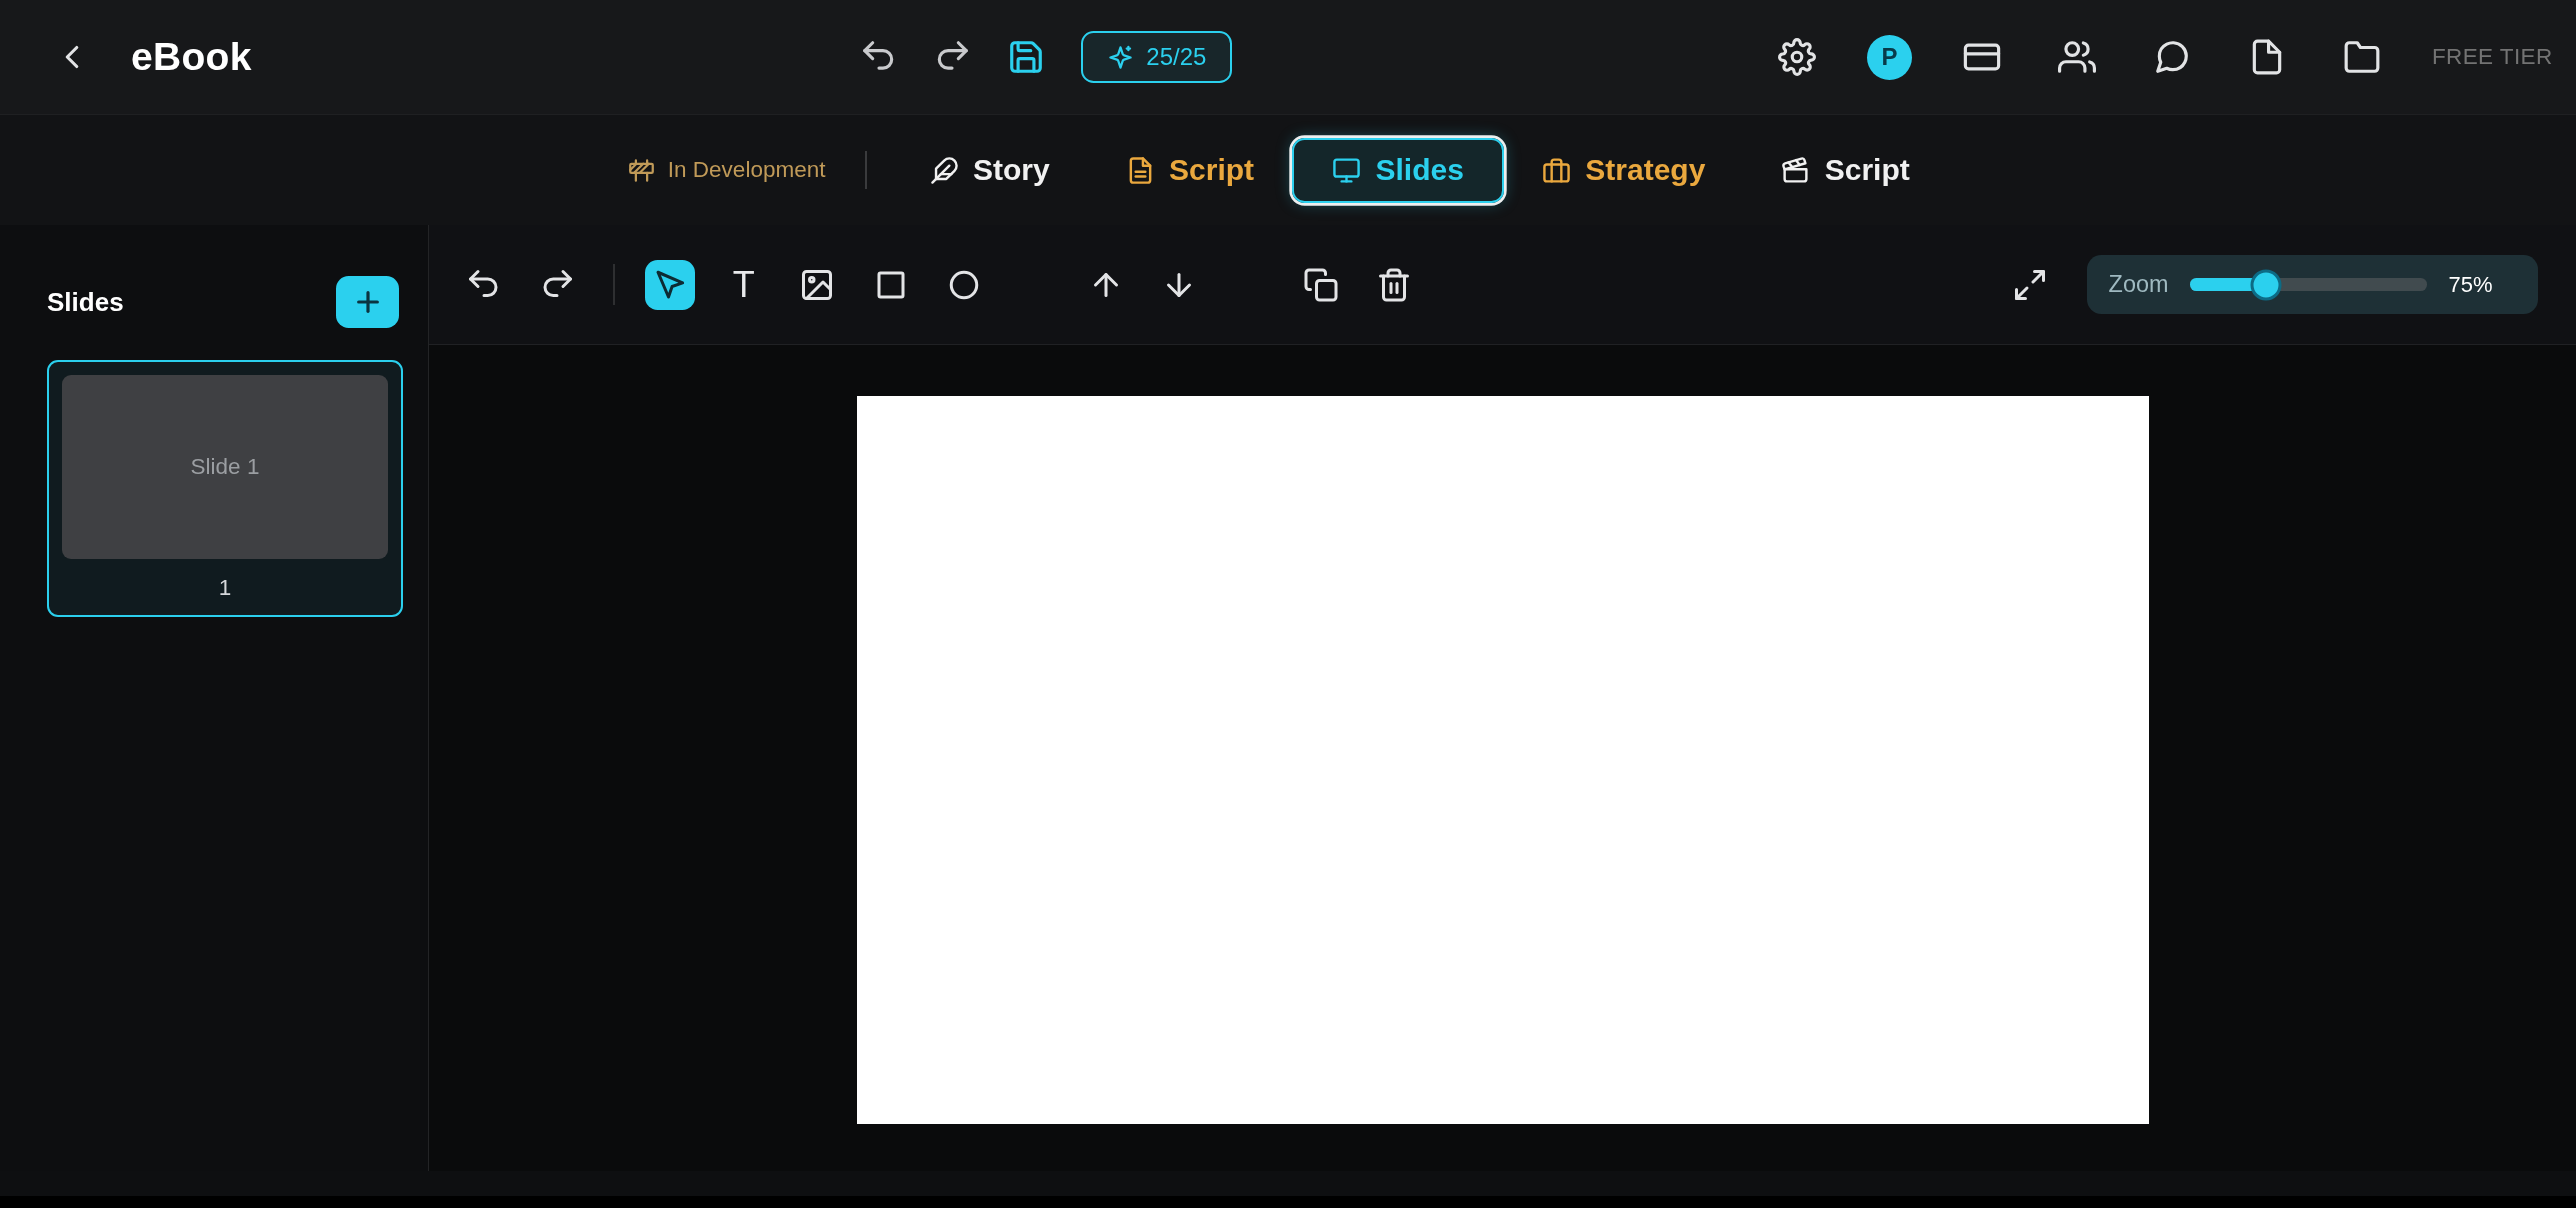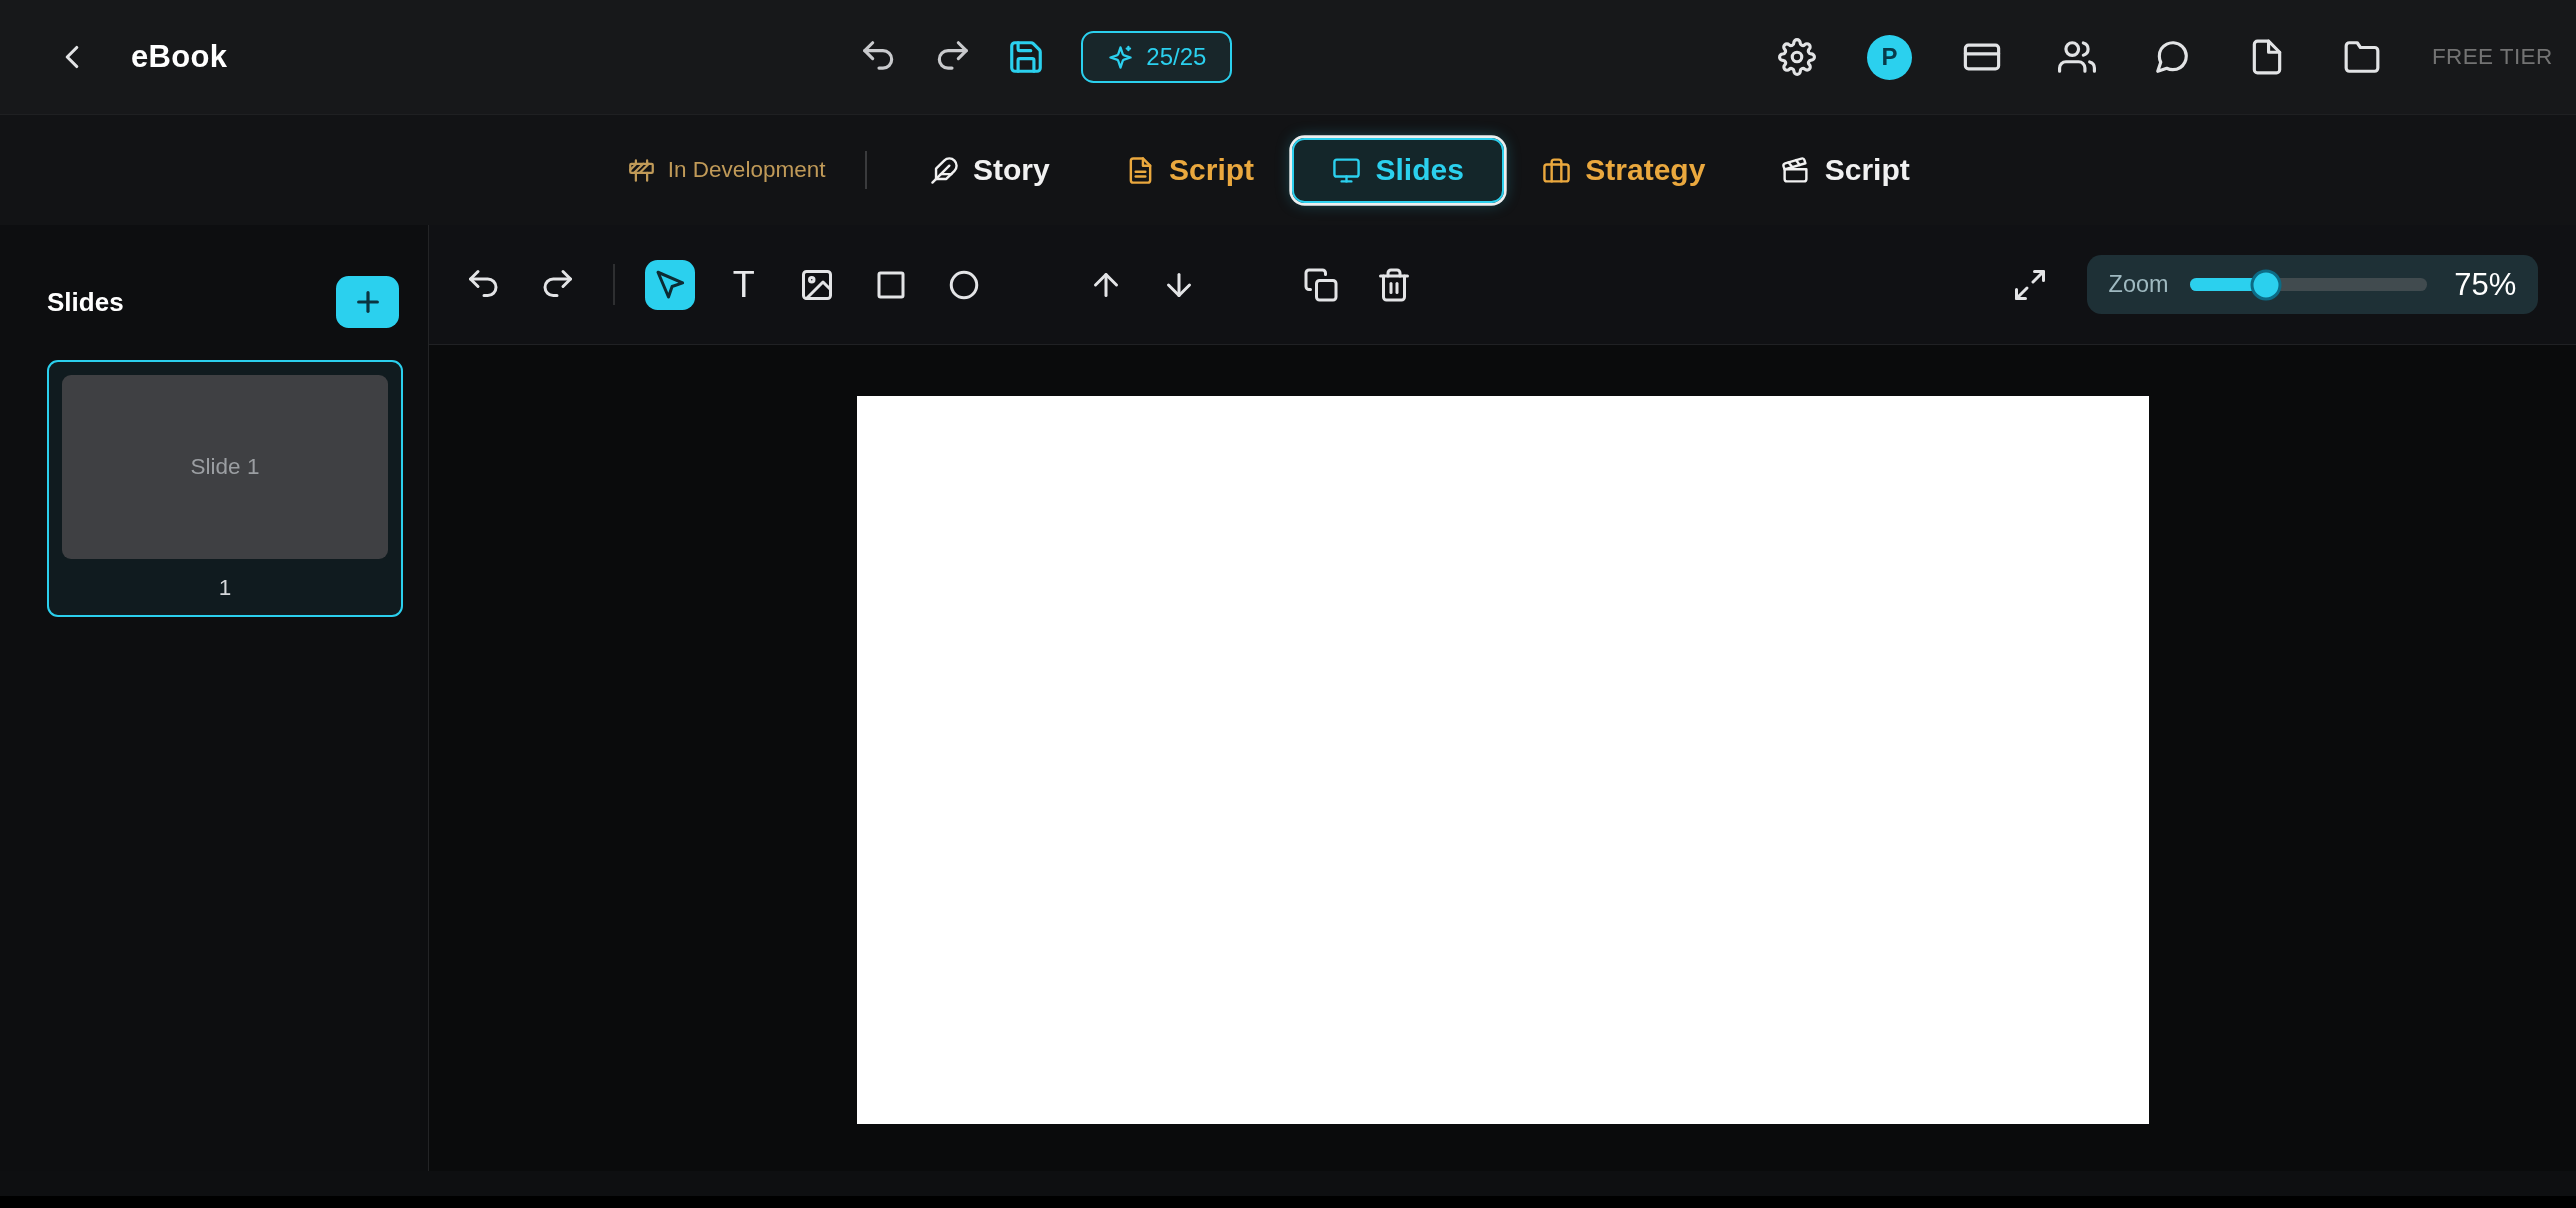--- a/index.html
+++ b/index.html
@@ -29,21 +29,21 @@
     display:flex; align-items:center; position:relative; flex:0 0 auto;
   }
   .topbar-left { display:flex; align-items:center; gap:34px; padding-left:47px; }
   .icon-btn {
     background:none; border:none; color:#e2e3e5; cursor:pointer;
     width:50px; height:50px; display:flex; align-items:center; justify-content:center;
     padding:0;
   }
   .icon-btn.dim { color:#c9cacd; }
   .icon-btn.cyan { color:var(--cyan); }
-  .app-title { font-size:31px; font-weight:700; color:#ffffff; letter-spacing:0.3px; }
+  .app-title { font-size:39px; font-weight:700; color:#ffffff; letter-spacing:0.3px; }
 
   .topbar-center { position:absolute; left:854px; top:0; height:100%;
     display:flex; align-items:center; gap:23.4px; }
   .credits-pill {
     display:flex; align-items:center; gap:12.6px; cursor:pointer;
     border:2.2px solid var(--cyan); border-radius:12.6px;
     background:rgba(43,208,238,0.08); color:var(--cyan);
     font-size:24px; font-family:inherit; padding:10px 23.4px; margin-left:7.2px;
   }
   .credits-pill svg { width:27px; height:27px; }
@@ -131,21 +131,21 @@
     display:flex; align-items:center; padding:0 21.6px; gap:21.6px;
   }
   .zoom-label { color:#9fb9c0; font-size:23.4px; }
   .zoom-track { flex:1; height:12.6px; background:#414b4f; border-radius:6.3px; position:relative; cursor:pointer; }
   .zoom-fill { width:32%; height:100%; background:var(--cyan); border-radius:6.3px; }
   .zoom-thumb {
     position:absolute; left:32%; top:50%; transform:translate(-50%,-50%);
     width:31px; height:31px; border-radius:50%; background:var(--cyan);
     border:3.6px solid #0d6b85; cursor:grab;
   }
-  .zoom-value { color:#ffffff; font-size:31px; min-width:68px; text-align:right; }
+  .zoom-value { color:#ffffff; font-size:22px; min-width:68px; }
 
   .canvas-area { flex:1; display:flex; justify-content:center; background:#0a0b0c; }
   .slide-canvas { margin-top:51px; width:1292px; height:728px; background:#ffffff; flex:0 0 auto; }
 
   
   .footer-strip { height:25px; background:#0e0f11; flex:0 0 auto; }
   .bottom-bar { height:11.7px; background:#000000; flex:0 0 auto; }
 </style>
 </head>
 <body>

